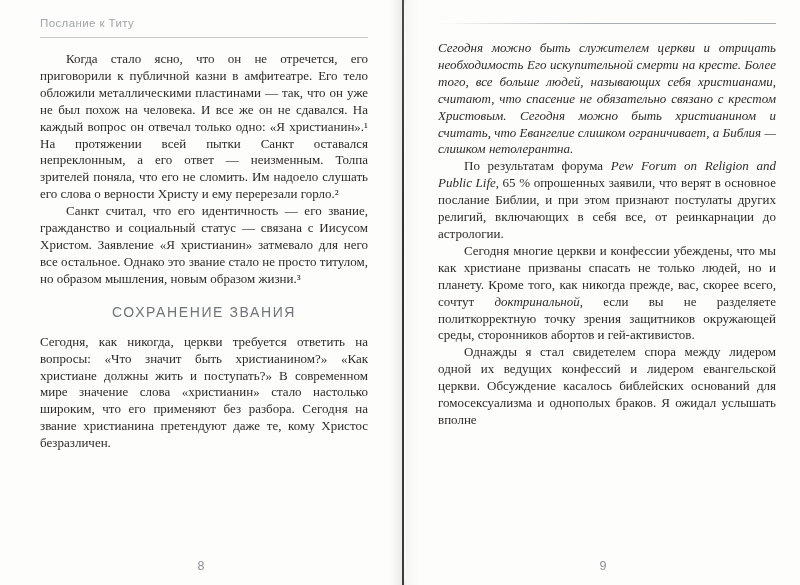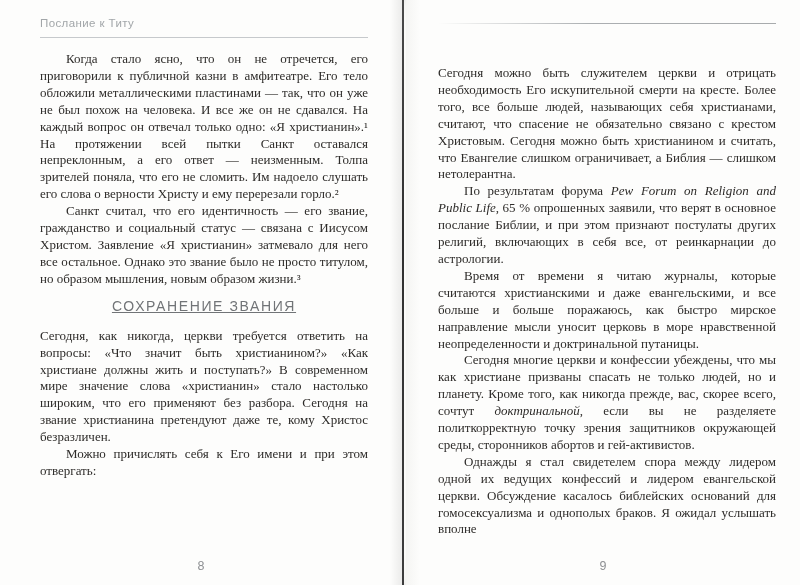--- a/index.html
+++ b/index.html
@@ -52,68 +52,66 @@
     height:506px; overflow:hidden;
   }
   .para { margin:0; }
   .para.indent { text-indent:26px; }
   .para i { font-style:italic; }
 
   .section-heading {
     font-family:"Liberation Sans", sans-serif;
     font-weight:400; font-size:14px; letter-spacing:1.6px;
     color:#717477; text-align:center;
-    margin:9px 0 13px; line-height:18px;text-decoration:underline;
+    margin:15px 0 13px; line-height:18px;
   }
   .bullet-list {
     margin:7px 0 6px; padding:0 0 0 46px;
     text-align:left;
   }
   .bullet-list li {
     list-style:disc outside;
     padding-left:8px;
     line-height:17.4px;
     color:#2d2b29;
   }
   .bullet-list li::marker { color:#2d2b29; font-size:12px; }
-  .gap-top { margin-top:28px; }
+  .gap-top { margin-top:3px;font-style:italic; }
 
   .folio {
     position:absolute; bottom:12px; left:0; width:100%;
     text-align:center;
     font-family:"Liberation Sans", sans-serif;
     font-size:12.5px; color:#8e9093;
   }
 </style>
 </head>
 <body>
 
 <div class="spread">
 
   <div class="page page-left">
     <div class="running-head">Послание к Титу</div>
     <div class="head-rule"></div>
     <div class="page-body">
         <p class="para indent"><span>Когда стало ясно, что он не отречется, его приговорили к публичной казни в амфитеатре. Его тело обложили металлическими пластинами — так, что он уже не был похож на человека. И все же он не сдавался. На каждый вопрос он отвечал только одно: «Я христианин».¹ На протяжении всей пытки Санкт оставался непреклонным, а его ответ — неизменным. Толпа зрителей поняла, что его не сломить. Им надоело слушать его слова о верности Христу и ему перерезали горло.²</span></p>
-        <p class="para indent"><span>Санкт считал, что его идентичность — его звание, гражданство и социальный статус — связана с Иисусом Христом. Заявление «Я христианин» затмевало для него все остальное. Однако это звание было не просто титулом, но образом мышления, новым образом жизни.³</span></p>
+        <p class="para indent"><span>Санкт считал, что его идентичность — его звание, гражданство и социальный статус — связана с Иисусом Христом. Заявление «Я христианин» затмевало для него все остальное. Однако это звание стало не просто титулом, но образом мышления, новым образом жизни.³</span></p>
         <h2 class="section-heading">СОХРАНЕНИЕ ЗВАНИЯ</h2>
         <p class="para"><span>Сегодня, как никогда, церкви требуется ответить на вопросы: «Что значит быть христианином?» «Как христиане должны жить и поступать?» В современном мире значение слова «христианин» стало настолько широким, что его применяют без разбора. Сегодня на звание христианина претендуют даже те, кому Христос безразличен.</span></p>
-        <p class="para indent"><span>Можно причислять себя к Его имени и при этом отвергать:</span></p>
       </div>
     <div class="folio">8</div>
   </div>
 
   <div class="gutter-shade-left"></div>
   <div class="gutter"></div>
 
   <div class="page page-right">
     <div class="head-rule"></div>
     <div class="page-body">
         <p class="para gap-top"><span>Сегодня можно быть служителем церкви и отрицать необходимость Его искупительной смерти на кресте. Более того, все больше людей, называющих себя христианами, считают, что спасение не обязательно связано с крестом Христовым. Сегодня можно быть христианином и считать, что Евангелие слишком ограничивает, а Библия — слишком нетолерантна.</span></p>
         <p class="para indent"><span>По результатам форума </span><i>Pew Forum on Religion and Public Life</i><span>, 65 % опрошенных заявили, что верят в основное послание Библии, и при этом признают постулаты других религий, включающих в себя все, от реинкарнации до астрологии.</span></p>
-        <p class="para indent"><span>Время от времени я читаю журналы, которые считаются христианскими и даже евангельскими, и все больше и больше поражаюсь, как быстро мирское направление мысли уносит церковь в море нравственной неопределенности и доктринальной путаницы.</span></p>
         <p class="para indent"><span>Сегодня многие церкви и конфессии убеждены, что мы как христиане призваны спасать не только людей, но и планету. Кроме того, как никогда прежде, вас, скорее всего, сочтут </span><i>доктринальной</i><span>, если вы не разделяете политкорректную точку зрения защитников окружающей среды, сторонников абортов и гей-активистов.</span></p>
         <p class="para indent"><span>Однажды я стал свидетелем спора между лидером одной их ведущих конфессий и лидером евангельской церкви. Обсуждение касалось библейских оснований для гомосексуализма и однополых браков. Я ожидал услышать вполне</span></p>
       </div>
     <div class="folio">9</div>
   </div>
 
 </div>
 
 </body></html>

